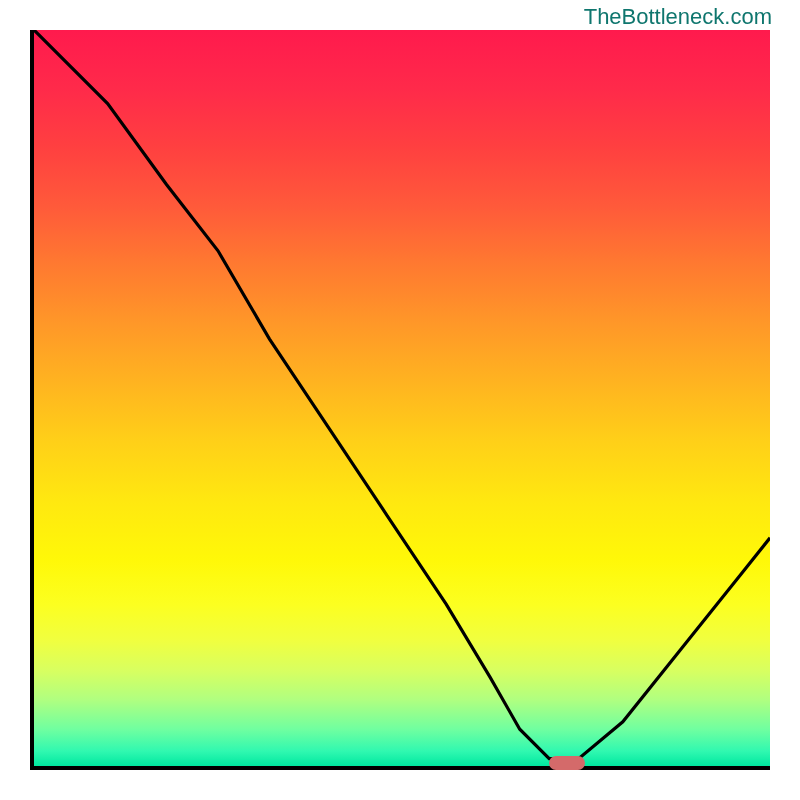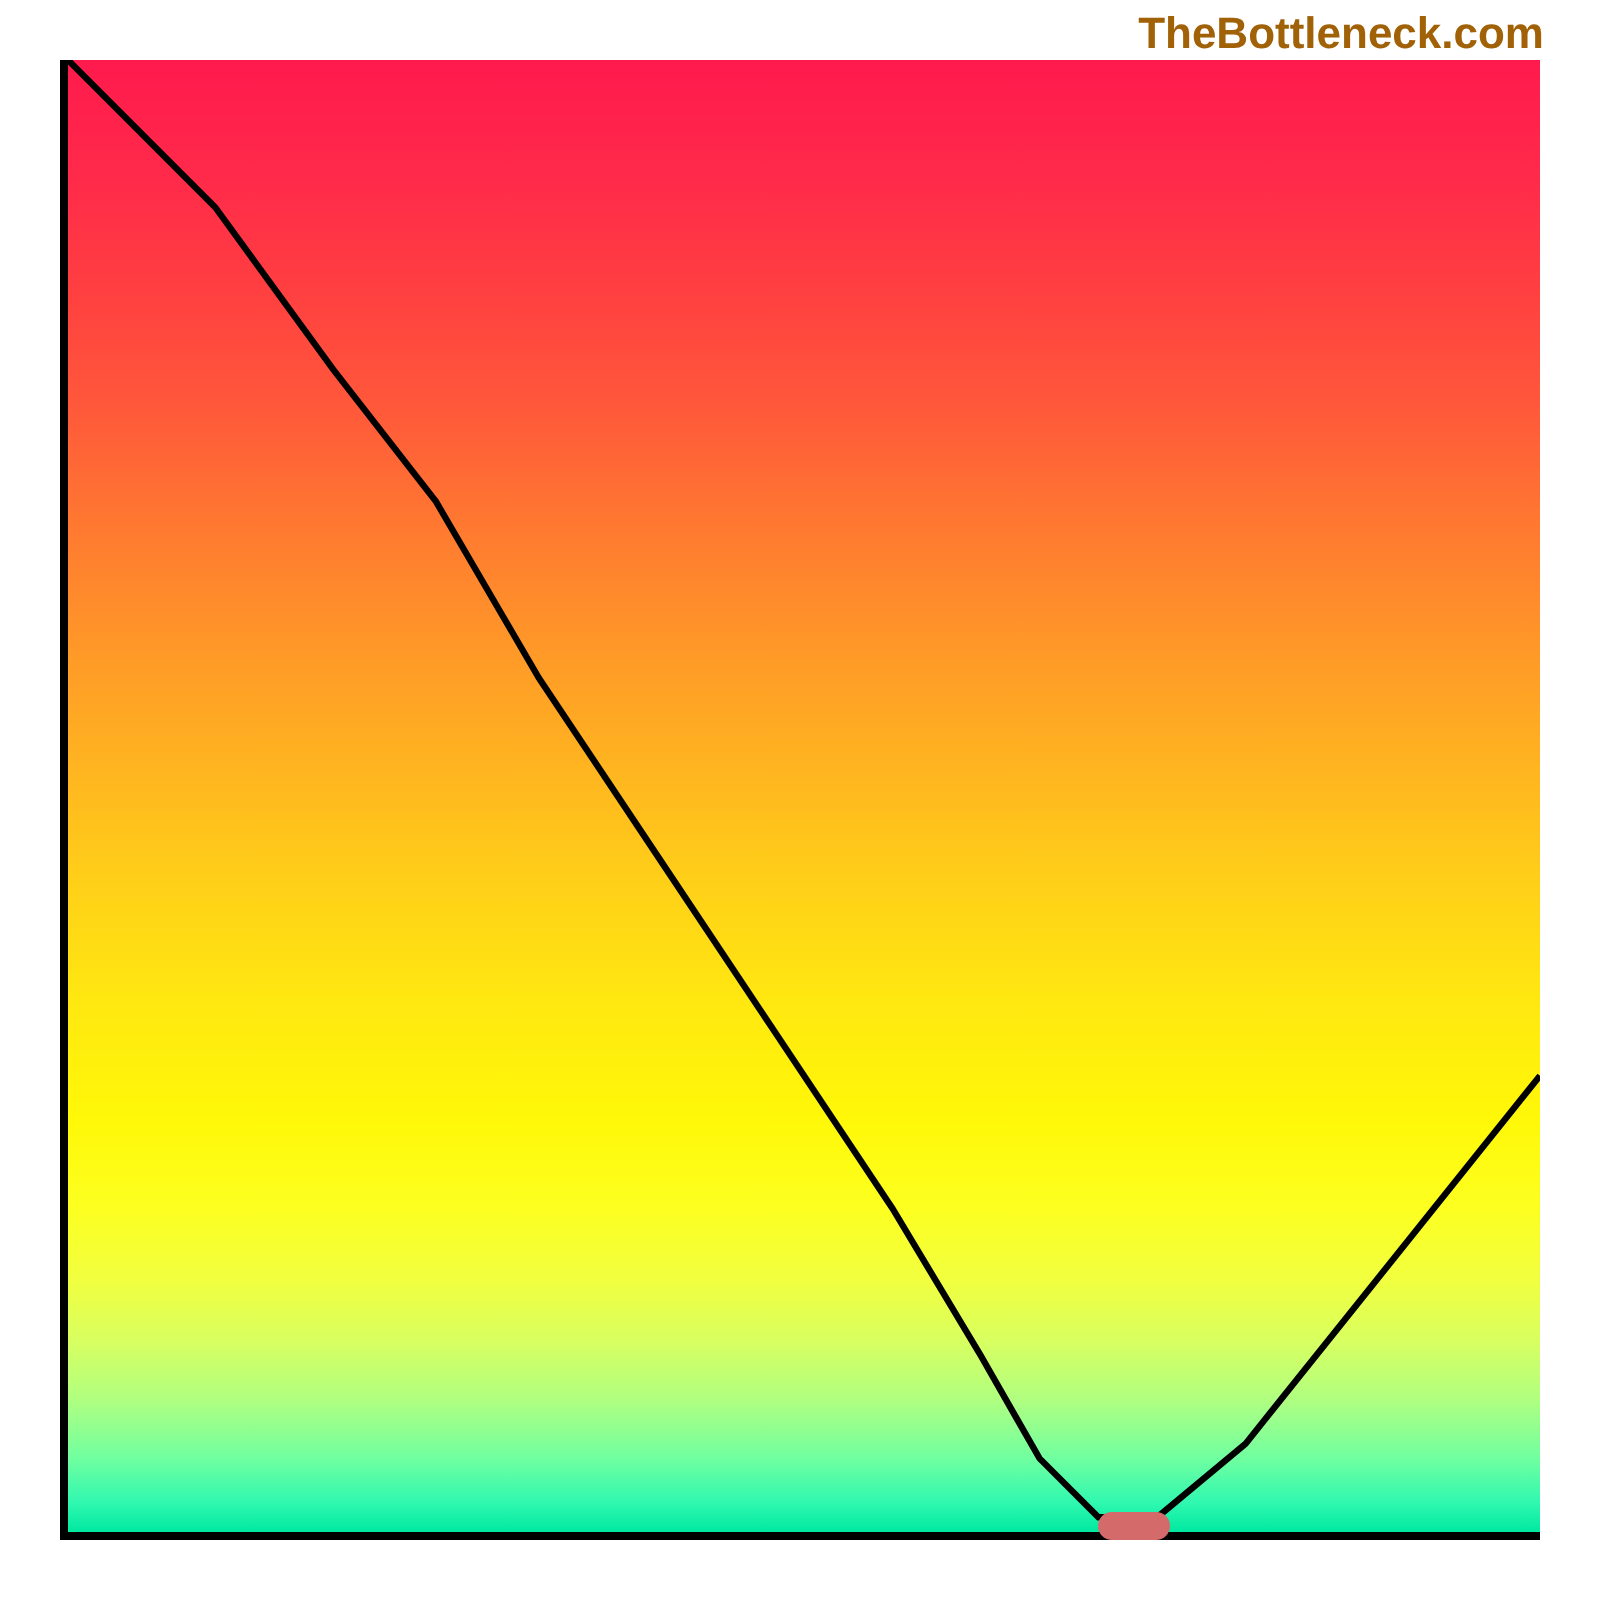--- a/index.html
+++ b/index.html
@@ -9,22 +9,22 @@
     background: #ffffff;
     font-family: Arial, sans-serif;
     position: relative;
     overflow: hidden;
   }
   .watermark {
     position: absolute;
     top: 4px;
     right: 28px;
     font-size: 22px;
-    font-weight: bold;
-    color: #a16207;
+    font-weight: normal;
+    color: #0f766e;
     z-index: 10;
   }
   .plot-area {
     position: absolute;
     left: 30px;
     top: 30px;
     width: 740px;
     height: 740px;
     border-left: 4px solid #000;
     border-bottom: 4px solid #000;

